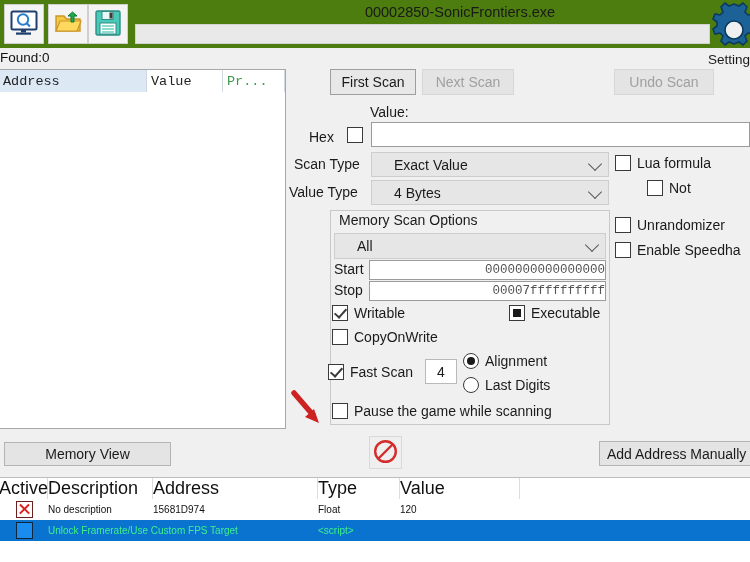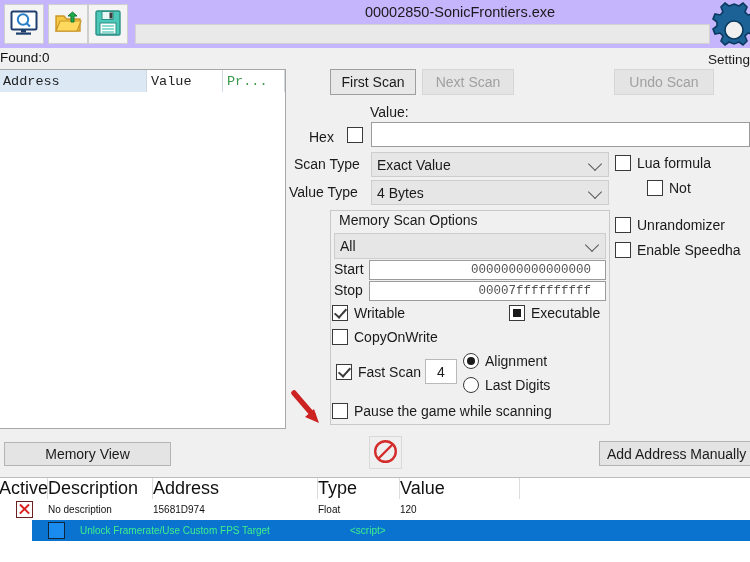--- a/index.html
+++ b/index.html
@@ -6,21 +6,21 @@
   body{
     width:750px;height:562px;overflow:hidden;
     background:#f0f0f0;
     font-family:"Liberation Sans",sans-serif;
     font-size:13.5px;color:#111;
     -webkit-font-smoothing:antialiased;
   }
   #app{position:relative;width:750px;height:562px;}
 
   
-  .toolbar{position:absolute;left:0;top:0;width:750px;height:48px;background:#c4b5fd;}
+  .toolbar{position:absolute;left:0;top:0;width:750px;height:48px;background:#4d7c0f;}
   .tbtn{position:absolute;top:4px;width:40px;height:40px;border:1px solid #cfcfcf;background:#f4f4f4;
         box-sizing:border-box;display:flex;align-items:center;justify-content:center;}
   .tbtn.b1{left:4px;}
   .tbtn.b2{left:48px;}
   .tbtn.b3{left:88px;}
 
   .proc-title{position:absolute;left:280px;top:4px;width:360px;height:20px;text-align:center;
               font-size:14.5px;color:#1a1a1a;white-space:nowrap;}
   .proc-bar{position:absolute;left:135px;top:24px;width:575px;height:20px;background:#e9e9e9;
             border:1px solid #d2d2d2;box-sizing:border-box;}
@@ -59,21 +59,21 @@
   .cb.checked::after{content:"";position:absolute;left:4px;top:0px;width:5px;height:10px;
       border:solid #3a3a3a;border-width:0 2px 2px 0;transform:rotate(42deg);}
   .cb.indet::after{content:"";position:absolute;left:3px;top:3px;width:8px;height:8px;background:#1a1a1a;}
 
   .hex-cb{position:absolute;left:347px;top:127px;}
 
   .value-input{position:absolute;left:371px;top:122px;width:379px;height:25px;background:#fff;
                border:1px solid #9b9b9b;box-sizing:border-box;}
 
   .combo{position:absolute;box-sizing:border-box;background:#e6e6e6;border:1px solid #cdcdcd;
-         display:flex;align-items:center;font-size:14px;color:#1a1a1a;padding-left:5px;}
+         display:flex;align-items:center;font-size:14px;color:#1a1a1a;padding-left:22px;}
   .combo .chev{position:absolute;right:8px;top:50%;width:9px;height:9px;margin-top:-6px;
                border:solid #5a5a5a;border-width:0 1.6px 1.6px 0;transform:rotate(45deg);}
   .combo-scantype{left:371px;top:152px;width:238px;height:25px;}
   .combo-valuetype{left:371px;top:180px;width:238px;height:25px;}
 
   .rcb{position:absolute;font-size:14px;color:#1a1a1a;white-space:nowrap;display:flex;align-items:center;gap:6px;}
   .cb-lua{left:615px;top:155px;}
   .cb-not{left:615px;top:180px;padding-left:32px;}
   .cb-unrand{left:615px;top:217px;}
   .cb-speed{left:615px;top:242px;}
@@ -82,29 +82,29 @@
   .group{position:absolute;left:330px;top:210px;width:280px;height:215px;border:1px solid #c8c8c8;
          box-sizing:border-box;background:transparent;}
   .group-title{position:absolute;left:336px;top:212px;font-size:14px;background:#f0f0f0;padding:0 3px;color:#1a1a1a;}
   .combo-all{left:334px;top:233px;width:272px;height:26px;}
 
   .sslbl{position:absolute;font-size:14px;color:#1a1a1a;}
   .start-lbl{left:334px;top:261px;}
   .stop-lbl{left:334px;top:282px;}
   .hexfield{position:absolute;height:20px;background:#fff;border:1px solid #9b9b9b;box-sizing:border-box;
             font-family:"Liberation Mono",monospace;font-size:12.5px;color:#555;
-            display:flex;align-items:center;justify-content:flex-end;padding-right:14px;letter-spacing:0px;}
+            display:flex;align-items:center;justify-content:flex-end;padding-right:0;letter-spacing:0px;}
   .f-start{left:369px;top:260px;width:237px;}
   .f-stop{left:369px;top:281px;width:237px;}
 
   .gcb{position:absolute;font-size:14px;color:#1a1a1a;white-space:nowrap;display:flex;align-items:center;gap:6px;}
   .cb-writable{left:332px;top:305px;}
   .cb-exec{left:509px;top:305px;}
   .cb-cow{left:332px;top:329px;}
-  .cb-fast{left:336px;top:364px;}
+  .cb-fast{left:328px;top:364px;}
   .cb-pause{left:332px;top:403px;}
 
   .fastnum{position:absolute;left:425px;top:359px;width:32px;height:25px;background:#fff;
            border:1px solid #b9b9b9;box-sizing:border-box;display:flex;align-items:center;
            justify-content:center;font-size:14px;color:#1a1a1a;}
   .radio{width:16px;height:16px;border:1.7px solid #3a3a3a;border-radius:50%;box-sizing:border-box;
          position:relative;display:inline-block;background:#fff;}
   .radio.on::after{content:"";position:absolute;left:3px;top:3px;width:8px;height:8px;border-radius:50%;background:#1a1a1a;}
   .rdo{position:absolute;font-size:14px;color:#1a1a1a;display:flex;align-items:center;gap:6px;white-space:nowrap;}
   .rdo-align{left:463px;top:353px;}
@@ -122,21 +122,21 @@
                background:#e4e4e4;box-sizing:border-box;display:flex;align-items:center;
                padding-left:7px;font-size:14px;color:#1a1a1a;white-space:nowrap;overflow:hidden;}
 
   
   .ct{position:absolute;left:0;top:477px;width:750px;height:85px;background:#fff;
       border-top:1px solid #bdbdbd;box-sizing:border-box;}
   .ct-head{display:flex;height:21px;font-size:18px;color:#111;background:#fff;}
   .ct-head .c{display:flex;align-items:center;box-sizing:border-box;border-right:1px solid #dcdcdc;height:21px;}
   .ct-row{display:flex;height:21px;font-size:10px;align-items:center;box-sizing:border-box;}
   .ct-row .c{display:flex;align-items:center;box-sizing:border-box;height:21px;white-space:nowrap;overflow:hidden;}
-  .ct-row.sel{background:#0a73d0;color:#3ef08a;margin-left:32px;}
+  .ct-row.sel{background:#0a73d0;color:#3ef08a;}
   .c-active{width:48px;justify-content:center;}
   .c-desc{width:105px;}
   .c-addr{width:165px;}
   .c-type{width:82px;}
   .c-val{width:120px;}
   .cell-x{width:17px;height:17px;border:1.6px solid #6b2020;background:#fff;position:relative;box-sizing:border-box;}
   .cell-x::before,.cell-x::after{content:"";position:absolute;left:1px;top:6px;width:13px;height:2.2px;background:#d22;}
   .cell-x::before{transform:rotate(45deg);}
   .cell-x::after{transform:rotate(-45deg);}
   .cell-blue{width:17px;height:17px;border:1.6px solid #10243a;background:#1a8cf0;box-sizing:border-box;}

